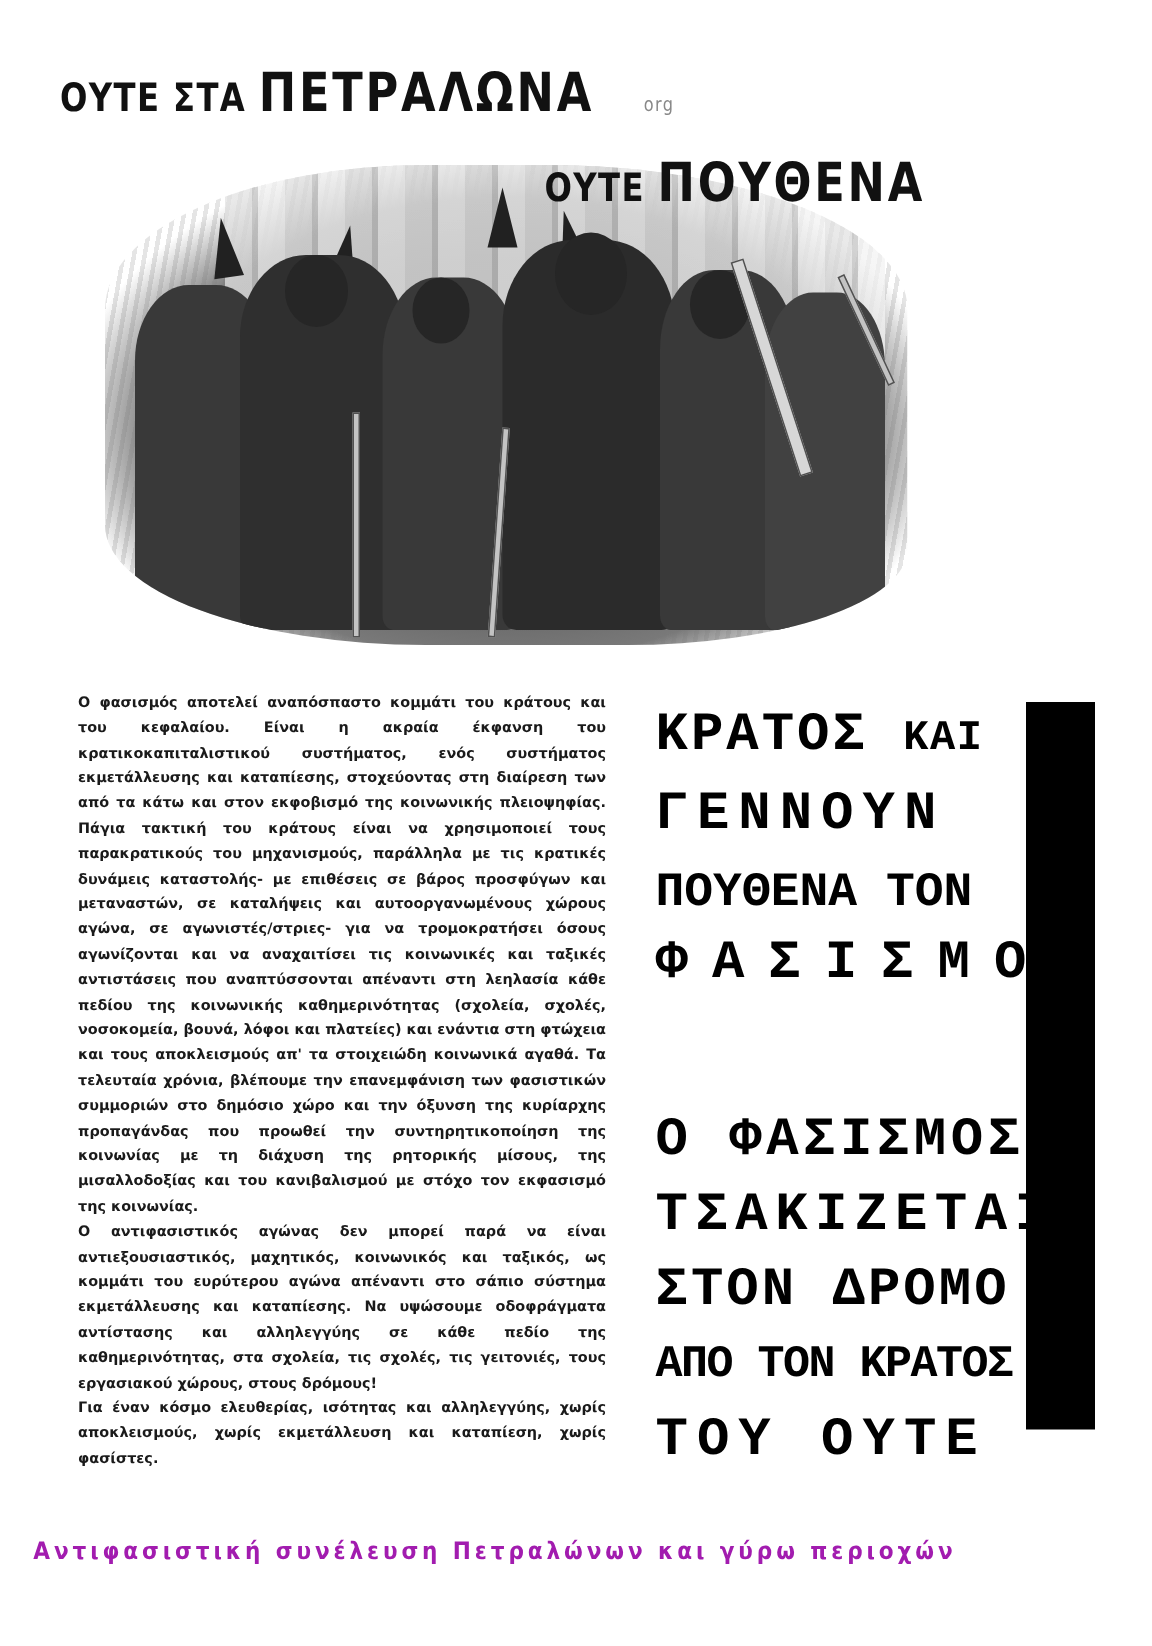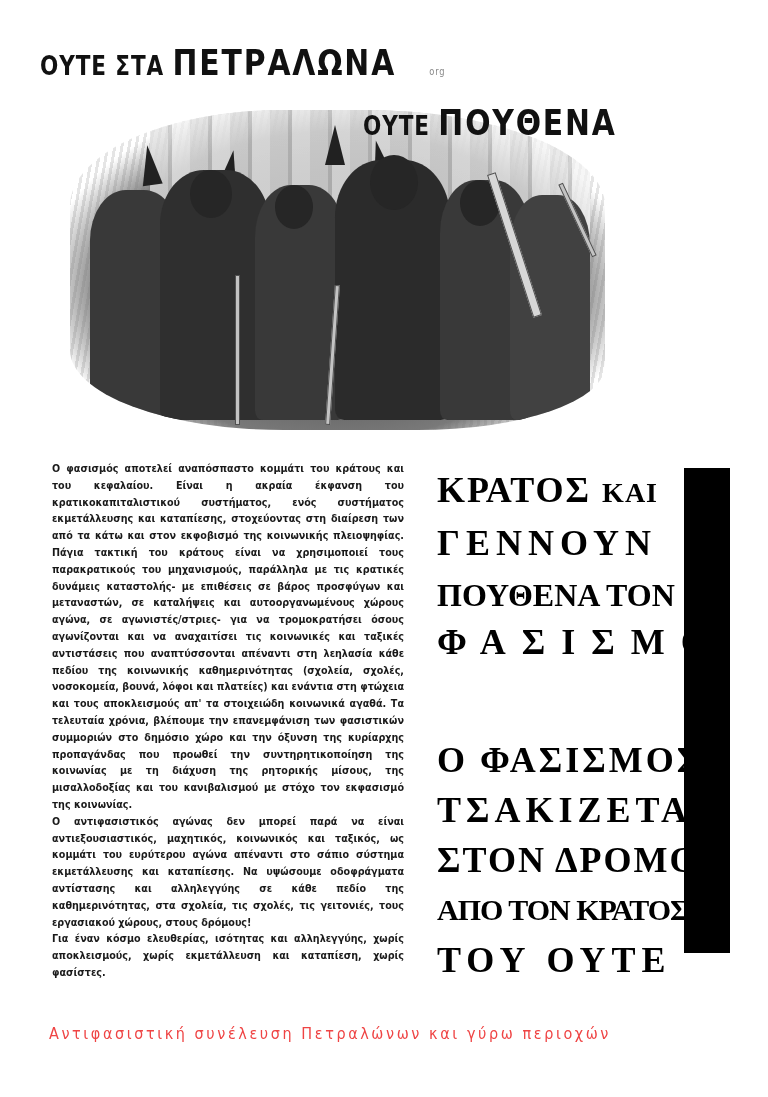--- a/index.html
+++ b/index.html
@@ -34,21 +34,21 @@
   .stick { position: absolute; width: 5px; background: #bdbdbd; border: 1px solid #555; }
   .flag { position: absolute; width: 0; height: 0; border-left: 10px solid transparent; border-right: 10px solid transparent; border-bottom: 40px solid #2a2a2a; }
 
   .hero-title-1 {
     position: absolute; left: 40px; top: 42px;
     font-family: "DejaVu Sans Condensed", "DejaVu Sans", sans-serif; font-weight: bold;
     font-size: 26px; letter-spacing: 1px; color: #111; white-space: nowrap;
     transform: scaleX(0.92); transform-origin: left;
   }
   .hero-title-1 .big { font-size: 36px; letter-spacing: 2px; }
-  .hero-title-1 .tiny { font-size: 10px; color: #888; font-weight: normal; vertical-align: baseline; margin-left: 15px; padding-left: 21px; }
+  .hero-title-1 .tiny { font-size: 13px; color: #888; font-weight: normal; vertical-align: baseline; margin-left: 15px; padding-left: 21px; }
   .hero-title-2 {
     position: absolute; left: 363px; top: 102px;
     font-family: "DejaVu Sans Condensed", "DejaVu Sans", sans-serif; font-weight: bold;
     font-size: 26px; letter-spacing: 1px; color: #111; white-space: nowrap;
     transform: scaleX(0.92); transform-origin: left;
   }
   .hero-title-2 .big { font-size: 36px; letter-spacing: 2px; }
 
   
   .body-col {
@@ -56,38 +56,38 @@
     font-family: "DejaVu Sans", sans-serif; font-weight: bold;
     font-size: 9.6px; line-height: 16.8px; color: #1a1a1a;
     text-align: justify;
   }
   .body-col p { margin: 0; }
   .body-col p.gap { margin-top: 0; }
 
   
   .headline {
     position: absolute; left: 437px; width: 230px;
-    font-family: Liberation Serif, serif; font-weight: bold;
+    font-family: Liberation Mono, monospace; font-weight: bold;
     color: #000; white-space: nowrap;
     transform-origin: left top;
   }
   .hl-line { display: block; font-size: 36px; line-height: 50px; letter-spacing: 2px; }
   .hl-line .small { font-size: 28px; letter-spacing: 1px; }
   .hl-spaced { letter-spacing: 16px; }
   .hl-condensed { letter-spacing: -1px; }
 
   .black-bar {
     position: absolute; left: 684px; top: 468px; width: 46px; height: 485px; background: #000;
   }
 
   
   .footer {
     position: absolute; left: 0; top: 1024px; width: 660px; text-align: center;
-    font-family: "DejaVu Sans Condensed", "DejaVu Sans", sans-serif; font-weight: normal;
-    font-size: 16px; letter-spacing: 2.6px; color: #ef4444;
+    font-family: "DejaVu Sans Condensed", "DejaVu Sans", sans-serif; font-weight: bold;
+    font-size: 16px; letter-spacing: 2.6px; color: #a21caf;
   }
 </style>
 </head>
 <body>
 
 <div class="poster">
 
   <div class="hero">
     <div class="photo" title="black-and-white photo of masked antifascist demonstrators holding flags and sticks">
       <div class="photo-bg"></div>

